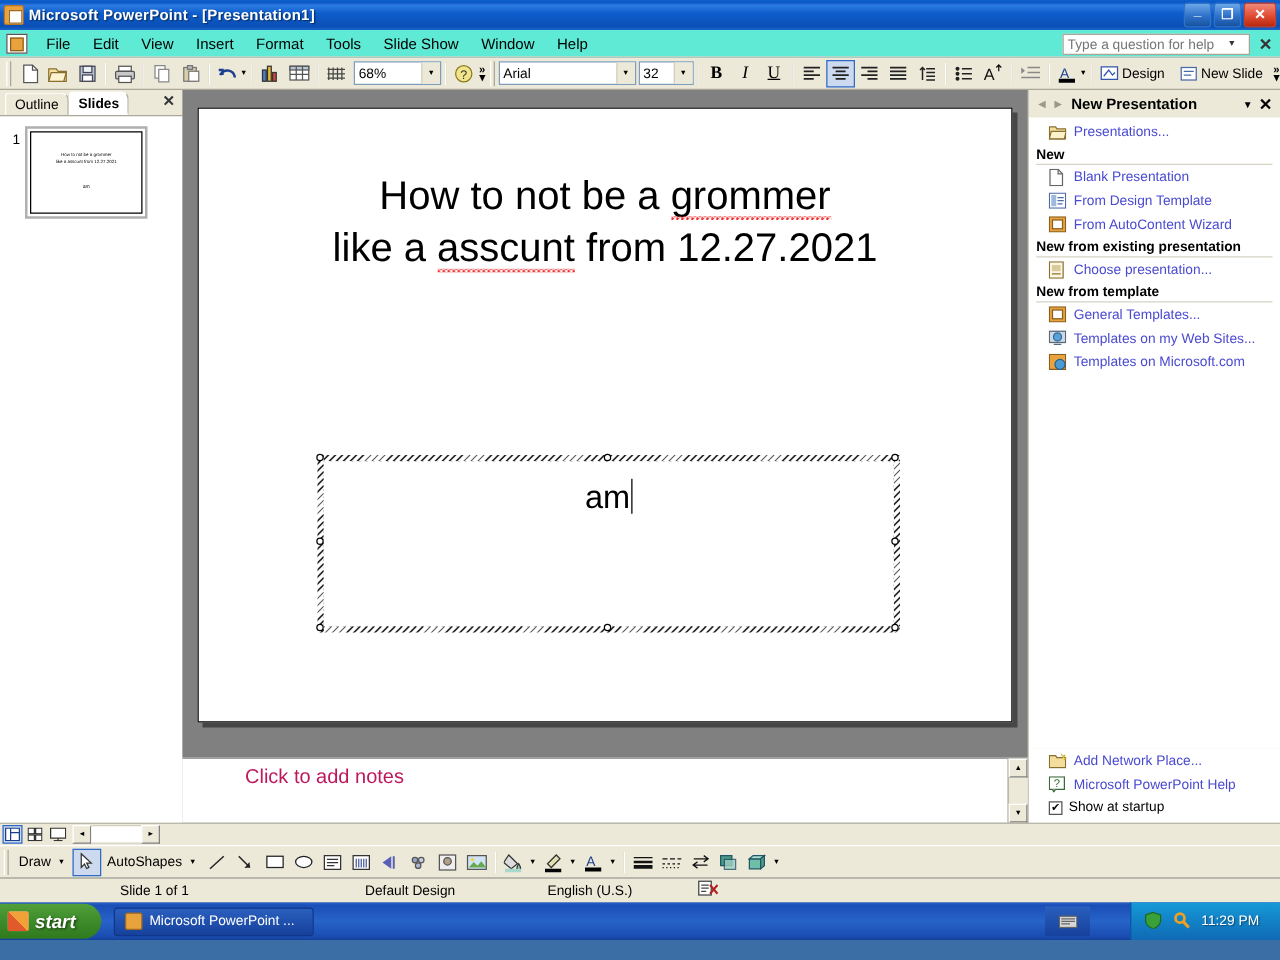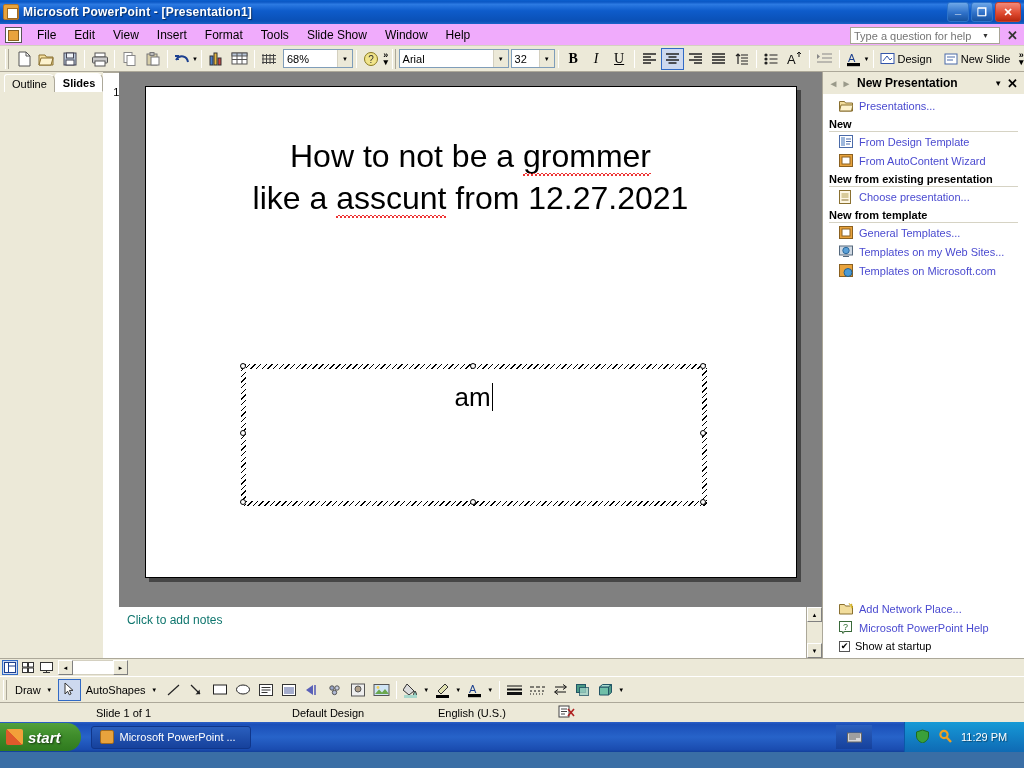--- a/index.html
+++ b/index.html
@@ -32,21 +32,21 @@
     background:linear-gradient(to bottom,#6ea8e8,#2f71c9 55%,#17529f);
     display:flex;align-items:center;justify-content:center;color:#fff;font-size:11px;font-weight:bold;
   }
   .wbtn.close{
     background:linear-gradient(to bottom,#f08a7a,#e04c32 55%,#b8280f);
     border-color:#c8402a; width:26px;
   }
   .wbtn .gl{font-size:11px;line-height:1;}
   
   #menubar{
-    height:22px; background:#f0abfc; display:flex; align-items:center;
+    height:22px; background:#5eead4; display:flex; align-items:center;
     border-bottom:1px solid #d4d0c0; position:relative;
   }
   #menubar .doc-ico{
     width:17px;height:16px;margin:0 6px 0 5px;border:1px solid #555;background:#fff;
     position:relative; flex:0 0 auto;
   }
   #menubar .doc-ico:after{
     content:"";position:absolute;left:2px;top:2px;width:9px;height:9px;
     background:#e8a33d;border:1px solid #8a6020;
   }
@@ -89,21 +89,21 @@
   .combo .btn{
     width:15px;height:17px;background:#ece9d8;border-left:1px solid #d4d0c0;
     display:flex;align-items:center;justify-content:center;font-size:6px;
   }
   .tbtext{font-size:11px;padding:0 5px 0 2px;white-space:nowrap;}
   .tbbtn{display:flex;align-items:center;height:22px;padding:0 3px;flex:0 0 auto;}
   .chev{font-size:9px;line-height:7px;text-align:center;width:12px;font-weight:bold;}
   
   #main{display:flex; height:586px; background:#808080;}
   
-  #leftpanel{width:119px;background:#ece9d8;display:flex;flex-direction:row;flex:0 0 auto;}
+  #leftpanel{width:146px;background:#ece9d8;display:flex;flex-direction:column;flex:0 0 auto;}
   #tabstrip{height:20px;display:flex;align-items:flex-end;position:relative;padding-left:4px;background:#ece9d8;}
   .ptab{
     font-size:11px;padding:3px 7px 2px 7px;background:#ece9d8;
     border-top:1px solid #fff;border-left:1px solid #fff;border-right:1px solid #aca899;
     border-top-left-radius:3px;border-top-right-radius:6px;
     transform:skewX(0deg);
   }
   .ptab.active{font-weight:bold;background:#fff;border-bottom:1px solid #fff;position:relative;z-index:2;}
   #tabclose{position:absolute;right:6px;top:2px;font-size:12px;font-weight:bold;color:#333;}
   #slidelist{flex:1;background:#fff;border-top:1px solid #aca899;padding:8px 6px;display:flex;}
@@ -155,21 +155,21 @@
     font-size:26px;color:#000;
   }
   .caret{display:inline-block;width:1px;height:28px;background:#000;vertical-align:-5px;margin-left:1px;}
   .handle{
     position:absolute;width:6px;height:6px;background:#fff;border:1px solid #000;border-radius:50%;
   }
   
   #notespane{
     height:52px;background:#fff;border-top:1px solid #808080;display:flex;position:relative;
   }
-  #notestext{padding:6px 8px;font-size:12px;color:#0f766e;}
+  #notestext{padding:6px 8px;font-size:16px;color:#be185d;margin-left:42px;}
   #notesscroll{
     position:absolute;right:0;top:0;width:16px;height:100%;background:#ece9d8;
     border-left:1px solid #aca899;display:flex;flex-direction:column;justify-content:space-between;
   }
   .sbtn{
     height:15px;background:#ece9d8;border:1px solid #fff;border-right-color:#808080;border-bottom-color:#808080;
     display:flex;align-items:center;justify-content:center;font-size:6px;
   }
   
   #taskpane{
@@ -526,20 +526,29 @@
               <path d="M0.5 2.5h5l1 1.5h7v8h-13z" fill="#f2dd9c" stroke="#8a7030"></path>
               <path d="M2 6h12l-1.5 6H0.5z" fill="#fcf2cc" stroke="#8a7030"></path>
             </svg>
         </span>
         <span class="lbl">Presentations...</span>
       </div>
 
       <div class="tpsection">New</div>
       <div class="tpitem">
         <span class="ico">
+          <svg width="12" height="14">
+              <path d="M1 0.5h6.5l3.5 3.5v9.5h-10z" fill="#fff" stroke="#666"></path>
+              <path d="M7.5 0.5v3.5h3.5" fill="none" stroke="#666"></path>
+            </svg>
+        </span>
+        <span class="lbl">Blank Presentation</span>
+      </div>
+      <div class="tpitem">
+        <span class="ico">
           <svg width="14" height="13">
               <rect x="0.5" y="0.5" width="13" height="12" fill="#fff" stroke="#4a6aa8"></rect>
               <rect x="2" y="2" width="4" height="9" fill="#9fb8dd"></rect>
               <path d="M7 4h5M7 6.5h5M7 9h4" stroke="#4a6aa8"></path>
             </svg>
         </span>
         <span class="lbl">From Design Template</span>
       </div>
       <div class="tpitem">
         <span class="ico">

